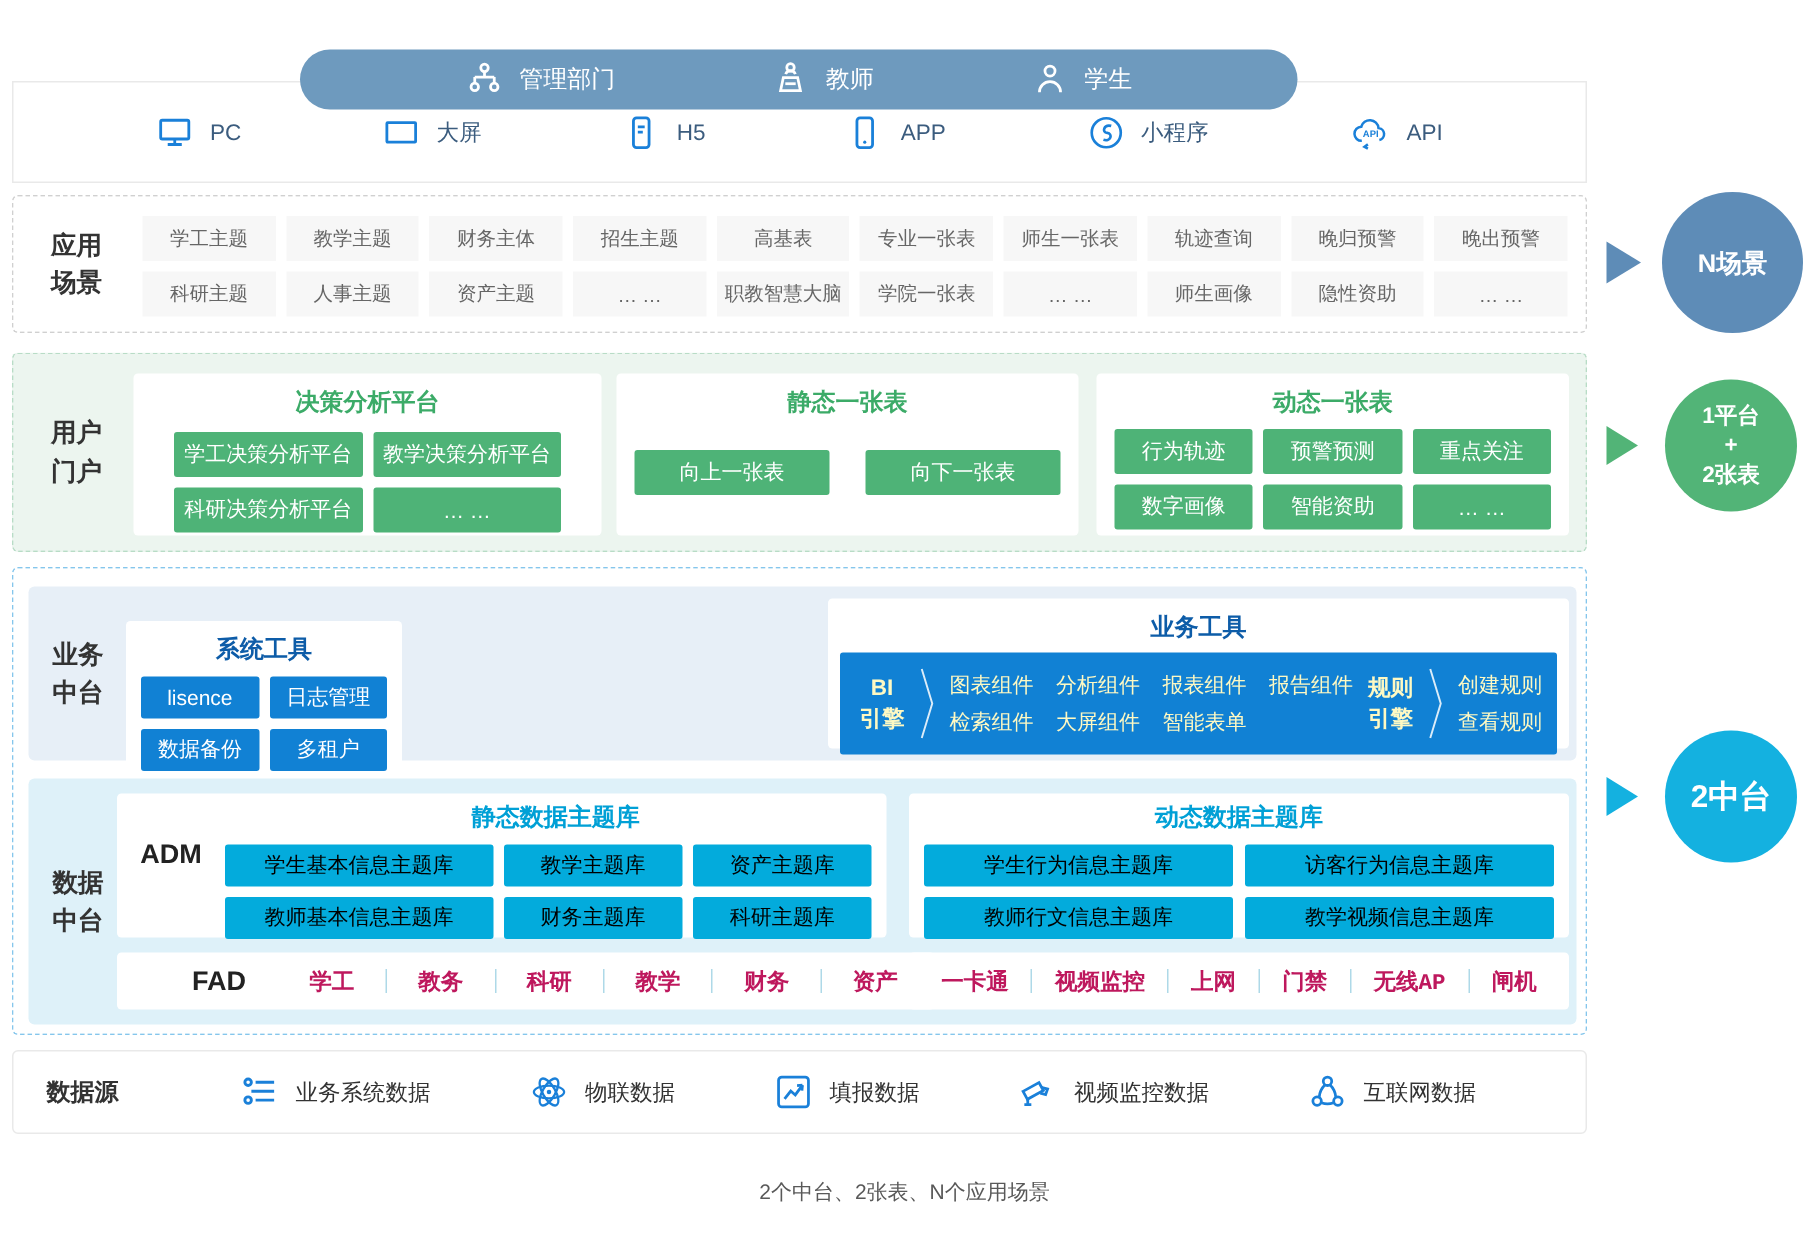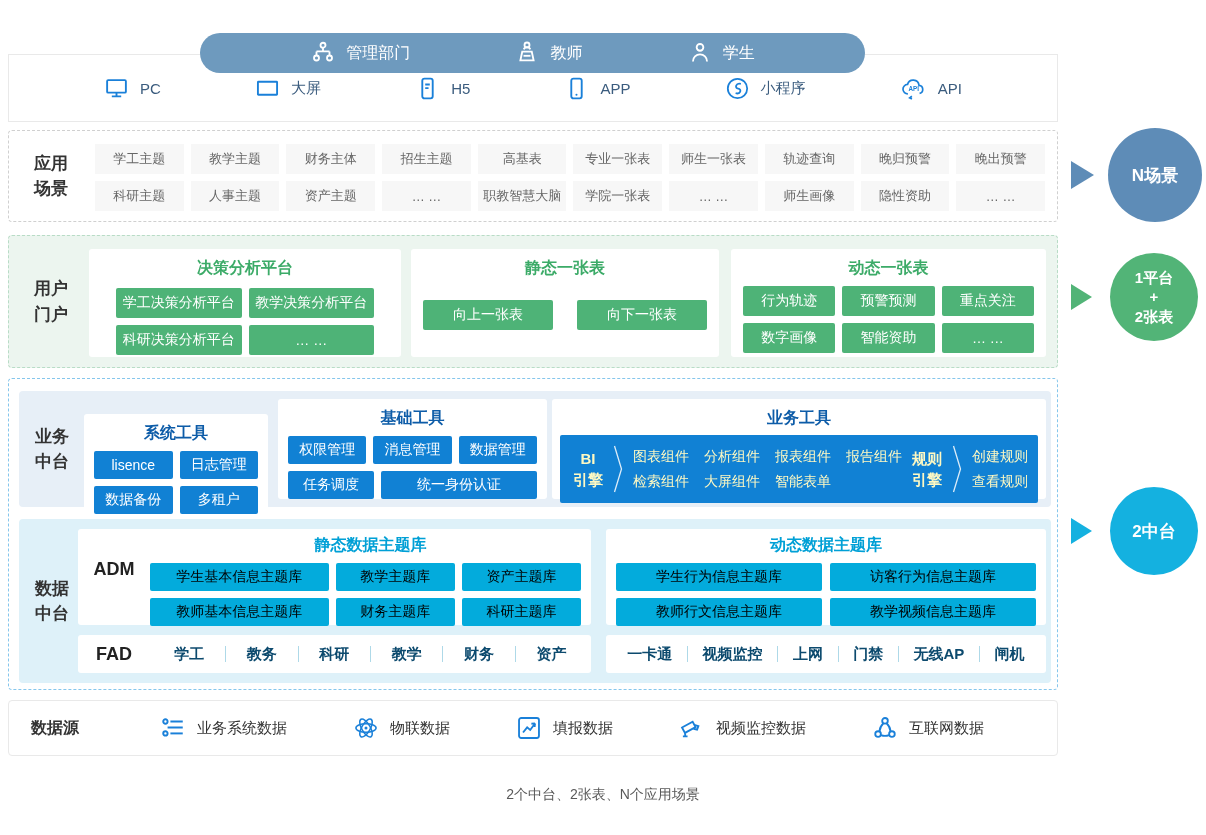--- a/index.html
+++ b/index.html
@@ -76,45 +76,45 @@
   .adm{position:absolute;left:0;top:0;bottom:16px;width:72px;display:flex;align-items:center;justify-content:center;
        font-weight:bold;font-size:18px;color:#222;}
   .db-content{margin-left:72px;}
   .crow{display:flex;gap:7px;margin:7px 10px 0 0;}
   .crow .w15{flex:1.5;} .crow .w1{flex:1;}
   .crow2{display:flex;gap:8px;margin:7px 10px 0;}
   .crow2 .cbtn{flex:1;}
   .p-dyndb .p-title{margin-top:6px;}
   .p-staticdb .p-title{margin-top:6px;}
   .fad-bar{position:absolute;top:116px;height:38px;background:#fff;border-radius:3px;display:flex;align-items:center;}
-  .fad-left{left:59px;width:513px;}
+  .fad-left{left:59px;width:513px;padding-left:32px;}
   .fad-right{left:587px;width:440px;}
   .fad-label{width:72px;text-align:center;font-weight:bold;font-size:18px;color:#222;}
   .fad-items{flex:1;display:flex;align-items:center;justify-content:space-around;padding:0 14px;}
-  .fad-item{font-weight:bold;font-size:15px;color:#0c4a6e;white-space:nowrap;}
+  .fad-item{font-weight:bold;font-size:15px;color:#be185d;white-space:nowrap;font-family:Liberation Mono, monospace;}
   .vsep{width:1px;height:16px;background:#aed9e8;}
 
   
   .sec-src{top:700px;height:56px;background:#fff;border:1px solid #e9e9e9;display:flex;align-items:center;}
   .src-label{padding-left:22px;width:96px;font-weight:bold;font-size:16px;color:#333;}
   .src-items{flex:1;display:flex;justify-content:space-around;padding-right:40px;}
   .src-item{display:flex;align-items:center;gap:11px;font-size:15px;color:#333;}
 
   .caption{position:absolute;top:786px;left:0;width:1206px;text-align:center;color:#595959;font-size:14px;}
 
   
   .tri{position:absolute;width:0;height:0;border-style:solid;border-color:transparent;}
   .tri-blue{left:1071px;top:161px;border-width:14px 0 14px 23px;border-left-color:#5e8cb7;}
   .tri-green{left:1071px;top:284px;border-width:13px 0 13px 21px;border-left-color:#52b477;}
   .tri-cyan{left:1071px;top:518px;border-width:13px 0 13px 21px;border-left-color:#14b1e0;}
   .circle{position:absolute;border-radius:50%;color:#fff;font-weight:bold;display:flex;flex-direction:column;
           align-items:center;justify-content:center;text-align:center;}
   .c-blue{left:1108px;top:128px;width:94px;height:94px;background:#5e8cb7;font-size:17px;}
   .c-green{left:1110px;top:253px;width:88px;height:88px;background:#52b477;font-size:15px;line-height:1.3;}
-  .c-cyan{left:1110px;top:487px;width:88px;height:88px;background:#14b1e0;font-size:17px;}
+  .c-cyan{left:1110px;top:487px;width:88px;height:88px;background:#14b1e0;font-size:21px;}
 </style>
 </head>
 <body>
 
 <div class="canvas">
 
   <div class="pill">
     <div class="role">
       <span>
         <svg width="26" height="26" viewBox="0 0 24 24" fill="none" stroke="#fff" stroke-width="1.7">
@@ -279,32 +279,20 @@
       </div>
       <div class="panel p-sys">
         <div class="p-title b-title">系统工具</div>
         <div class="bgrid2">
           <div class="bbtn">lisence</div>
           <div class="bbtn">日志管理</div>
           <div class="bbtn">数据备份</div>
           <div class="bbtn">多租户</div>
         </div>
       </div>
-      <div class="panel p-basic">
-        <div class="p-title b-title">基础工具</div>
-        <div class="brow">
-          <div class="bbtn">权限管理</div>
-          <div class="bbtn">消息管理</div>
-          <div class="bbtn">数据管理</div>
-        </div>
-        <div class="brow2">
-          <div class="bbtn">任务调度</div>
-          <div class="bbtn">统一身份认证</div>
-        </div>
-      </div>
       <div class="panel p-biz">
         <div class="p-title b-title">业务工具</div>
         <div class="bi-box">
           <div class="engine">
             <div>BI</div>
             <div>引擎</div>
           </div>
           <span>
             <svg width="10" height="50" viewBox="0 0 10 50" fill="none" stroke="rgba(255,255,255,0.85)" stroke-width="1.3">
               <polyline points="1.5,2 8.5,25 1.5,48"></polyline>

